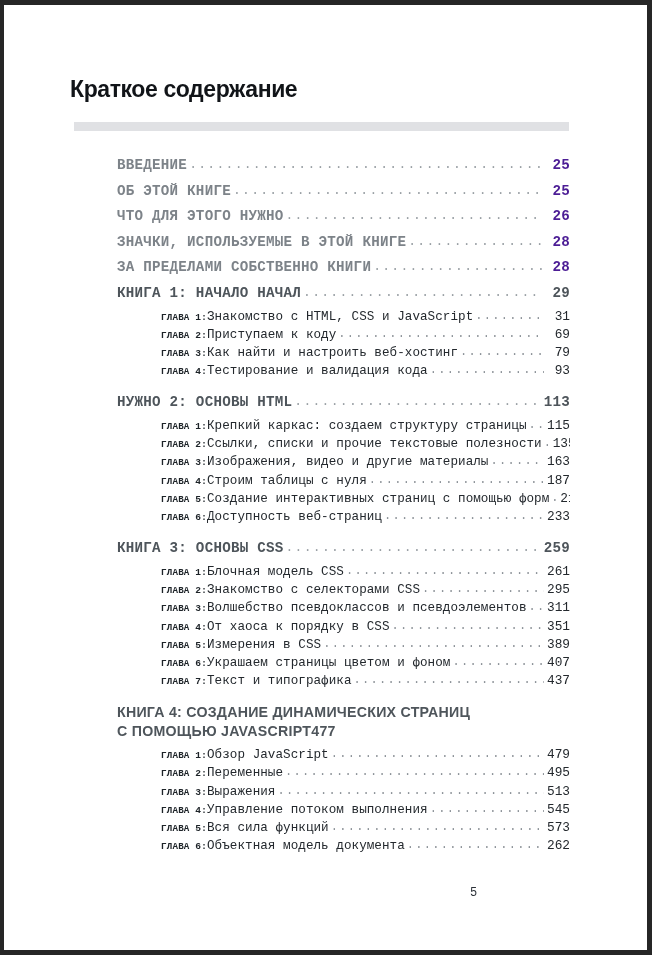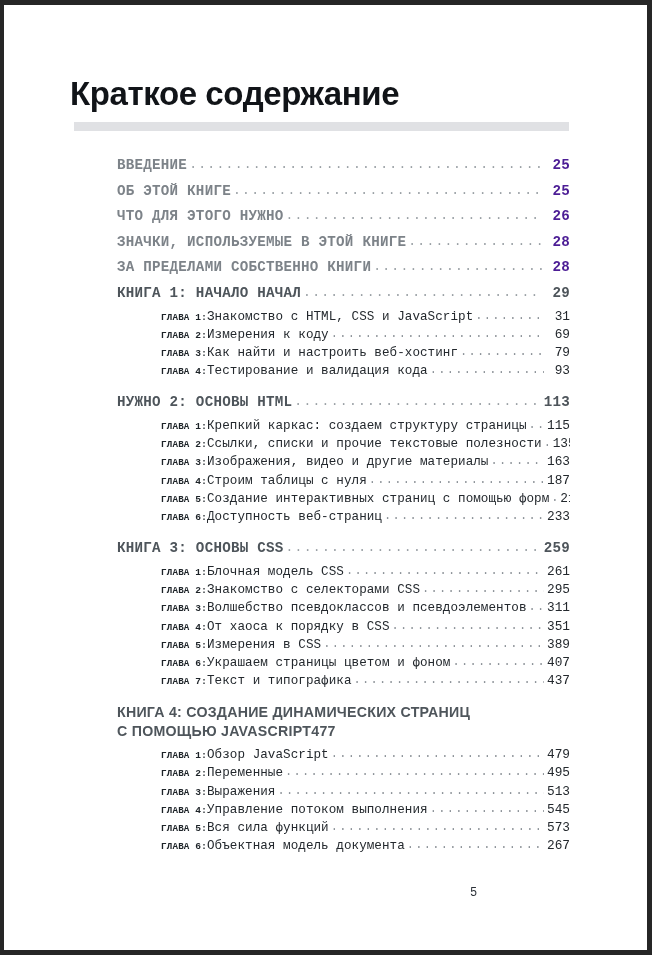--- a/index.html
+++ b/index.html
@@ -33,21 +33,21 @@
   }
 
   
   .title-wrap {
     position: absolute;
     left: 66px;
     top: 72px;
     width: 500px;
   }
   .page-title {
-    font-size: 33px;
+    font-size: 23px;
     font-weight: bold;
     color: #111418;
     letter-spacing: -0.4px;
     line-height: 1.05;
     margin: 0;
     white-space: nowrap;
   }
   .title-rule {
     position: absolute;
     left: 70px;
@@ -236,21 +236,21 @@
             </div>
             <div class="chapters">
               <div class="row chap-row">
                 <span class="chap-label"><span class="cword">ГЛАВА</span> <span class="cnum">1</span><span>:</span></span>
                 <span class="chap-title">Знакомство с HTML, CSS и JavaScript</span>
                 <span class="leader"></span>
                 <span class="pnum">31</span>
               </div>
               <div class="row chap-row">
                 <span class="chap-label"><span class="cword">ГЛАВА</span> <span class="cnum">2</span><span>:</span></span>
-                <span class="chap-title">Измерения к коду</span>
+                <span class="chap-title">Приступаем к коду</span>
                 <span class="leader"></span>
                 <span class="pnum">69</span>
               </div>
               <div class="row chap-row">
                 <span class="chap-label"><span class="cword">ГЛАВА</span> <span class="cnum">3</span><span>:</span></span>
                 <span class="chap-title">Как найти и настроить веб-хостинг</span>
                 <span class="leader"></span>
                 <span class="pnum">79</span>
               </div>
               <div class="row chap-row">
@@ -394,21 +394,21 @@
               <div class="row chap-row">
                 <span class="chap-label"><span class="cword">ГЛАВА</span> <span class="cnum">5</span><span>:</span></span>
                 <span class="chap-title">Вся сила функций</span>
                 <span class="leader"></span>
                 <span class="pnum">573</span>
               </div>
               <div class="row chap-row">
                 <span class="chap-label"><span class="cword">ГЛАВА</span> <span class="cnum">6</span><span>:</span></span>
                 <span class="chap-title">Объектная модель документа</span>
                 <span class="leader"></span>
-                <span class="pnum">267</span>
+                <span class="pnum">262</span>
               </div>
             </div>
           </div>
         </div>
     </div>
 
     <div class="folio">
       <span class="folio-num">5</span>
     </div>
 

